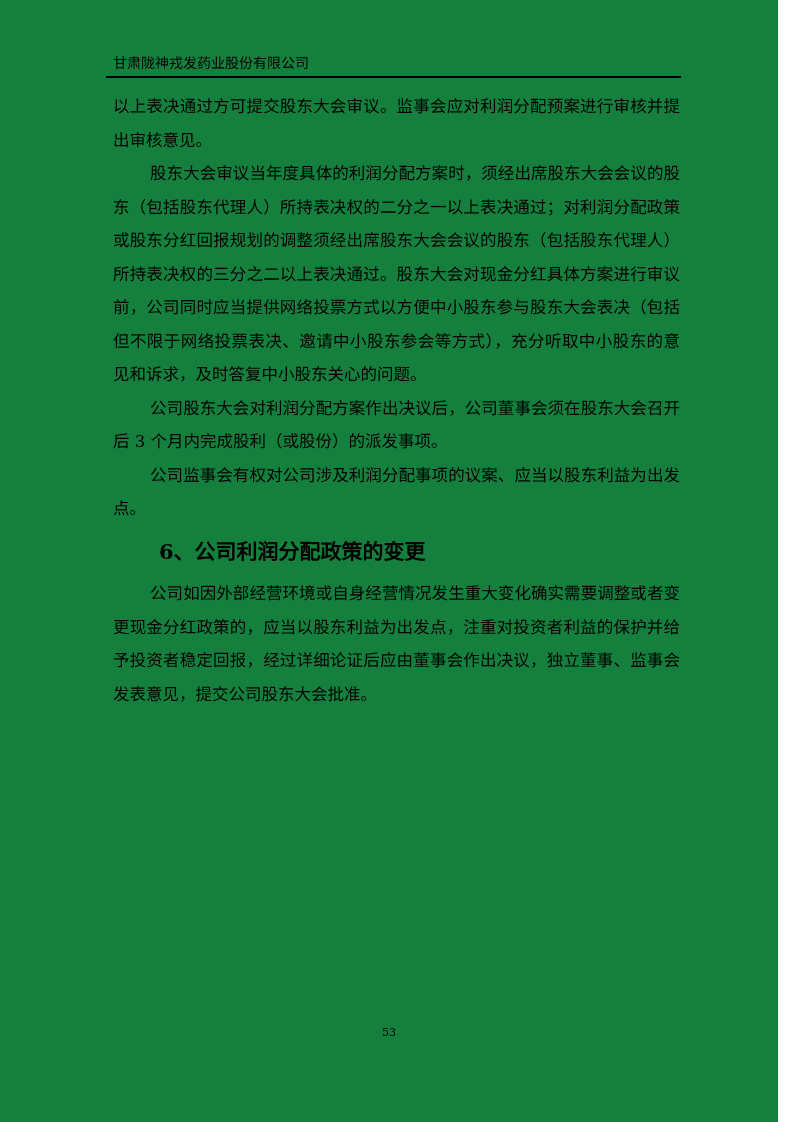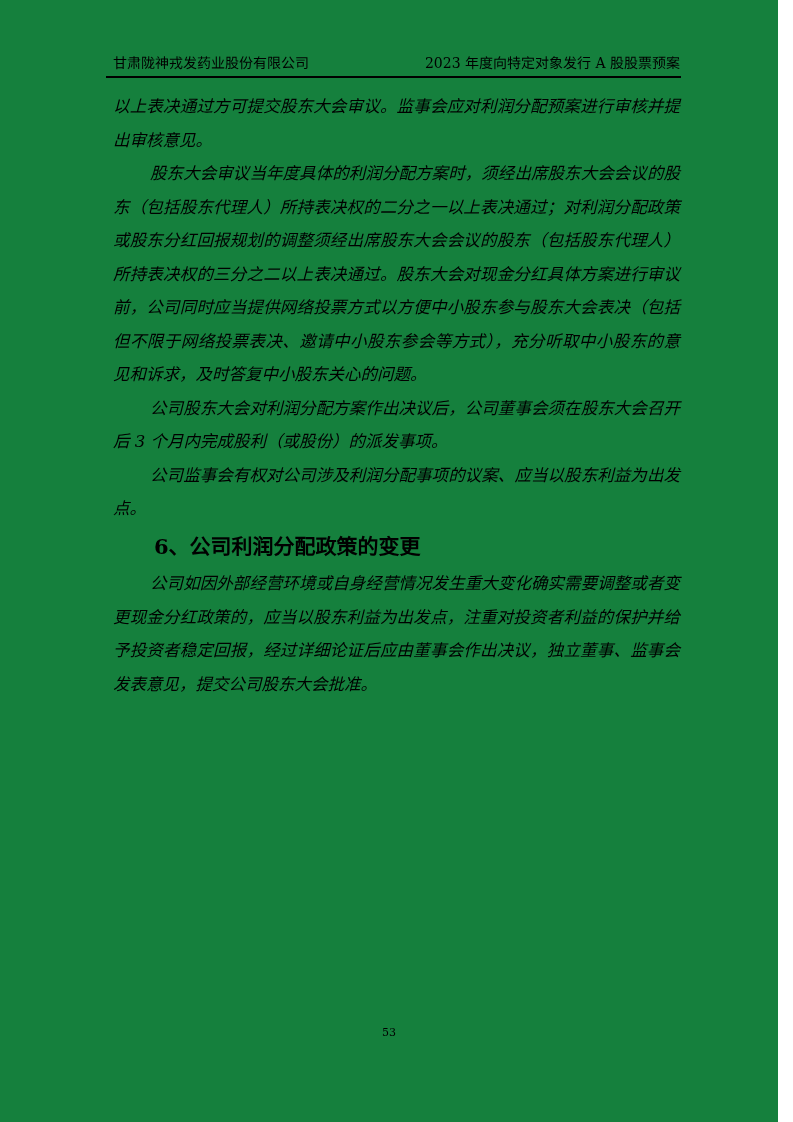--- a/index.html
+++ b/index.html
@@ -42,27 +42,26 @@
     width: 567px;
     top: 90px;
     font-size: 16.5px;
     line-height: 33.5px;
     text-align: justify;
     text-justify: inter-character;
   }
   .doc-body p {
     margin: 0;
     text-indent: 37px;
-    font-style: italic;
   }
   .doc-body p.continuation {
     text-indent: 0;
   }
   .section-heading {
-    margin: 4px;
+    margin: 9px;
     font-size: 21px;
     font-weight: bold;
     line-height: 33.5px;
     text-indent: 37px;
     text-align: left;
   }
   .page-number {
     position: absolute;
     left: 0;
     width: 100%;
@@ -72,21 +71,20 @@
     line-height: 16px;
   }
 </style>
 </head>
 <body>
 
 <div class="page">
 
   <div class="page-header">
     <span>甘肃陇神戎发药业股份有限公司</span>
-    <span>2023 年度向特定对象发行 A 股股票预案</span>
   </div>
 
   <div class="header-rule"></div>
 
   <div class="doc-body">
     <p class="continuation">以上表决通过方可提交股东大会审议。监事会应对利润分配预案进行审核并提出审核意见。</p>
     <p>股东大会审议当年度具体的利润分配方案时，须经出席股东大会会议的股东（包括股东代理人）所持表决权的二分之一以上表决通过；对利润分配政策或股东分红回报规划的调整须经出席股东大会会议的股东（包括股东代理人）所持表决权的三分之二以上表决通过。股东大会对现金分红具体方案进行审议前，公司同时应当提供网络投票方式以方便中小股东参与股东大会表决（包括但不限于网络投票表决、邀请中小股东参会等方式），充分听取中小股东的意见和诉求，及时答复中小股东关心的问题。</p>
     <p>公司股东大会对利润分配方案作出决议后，公司董事会须在股东大会召开后 3 个月内完成股利（或股份）的派发事项。</p>
     <p>公司监事会有权对公司涉及利润分配事项的议案、应当以股东利益为出发点。</p>
     <h2 class="section-heading">6、公司利润分配政策的变更</h2>

